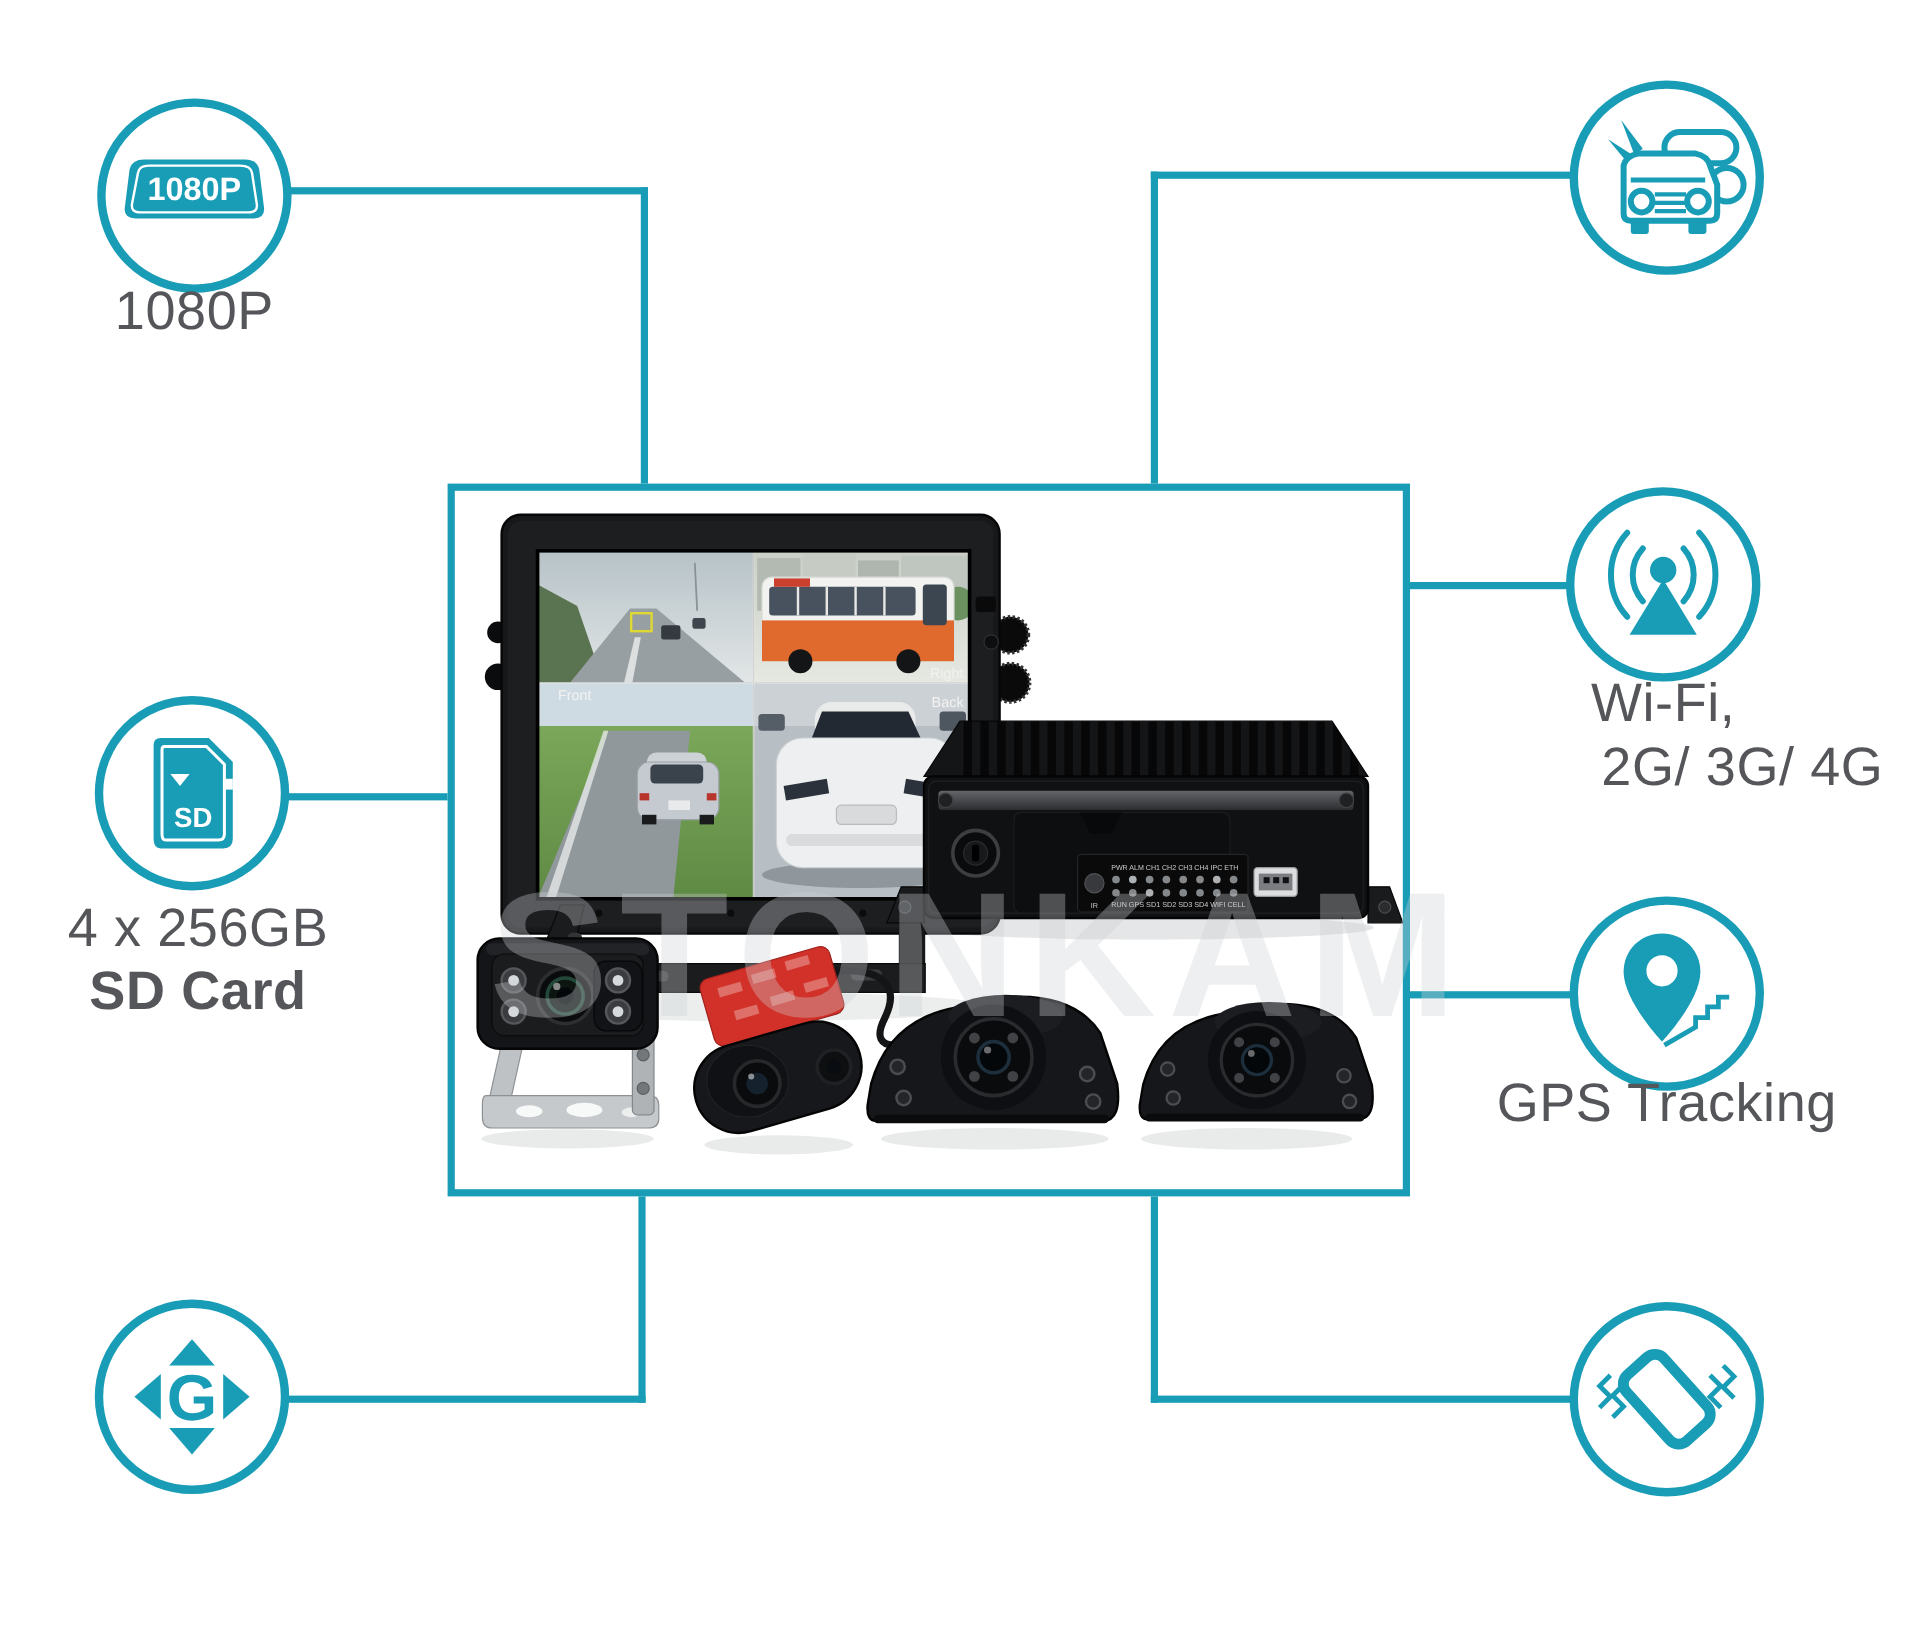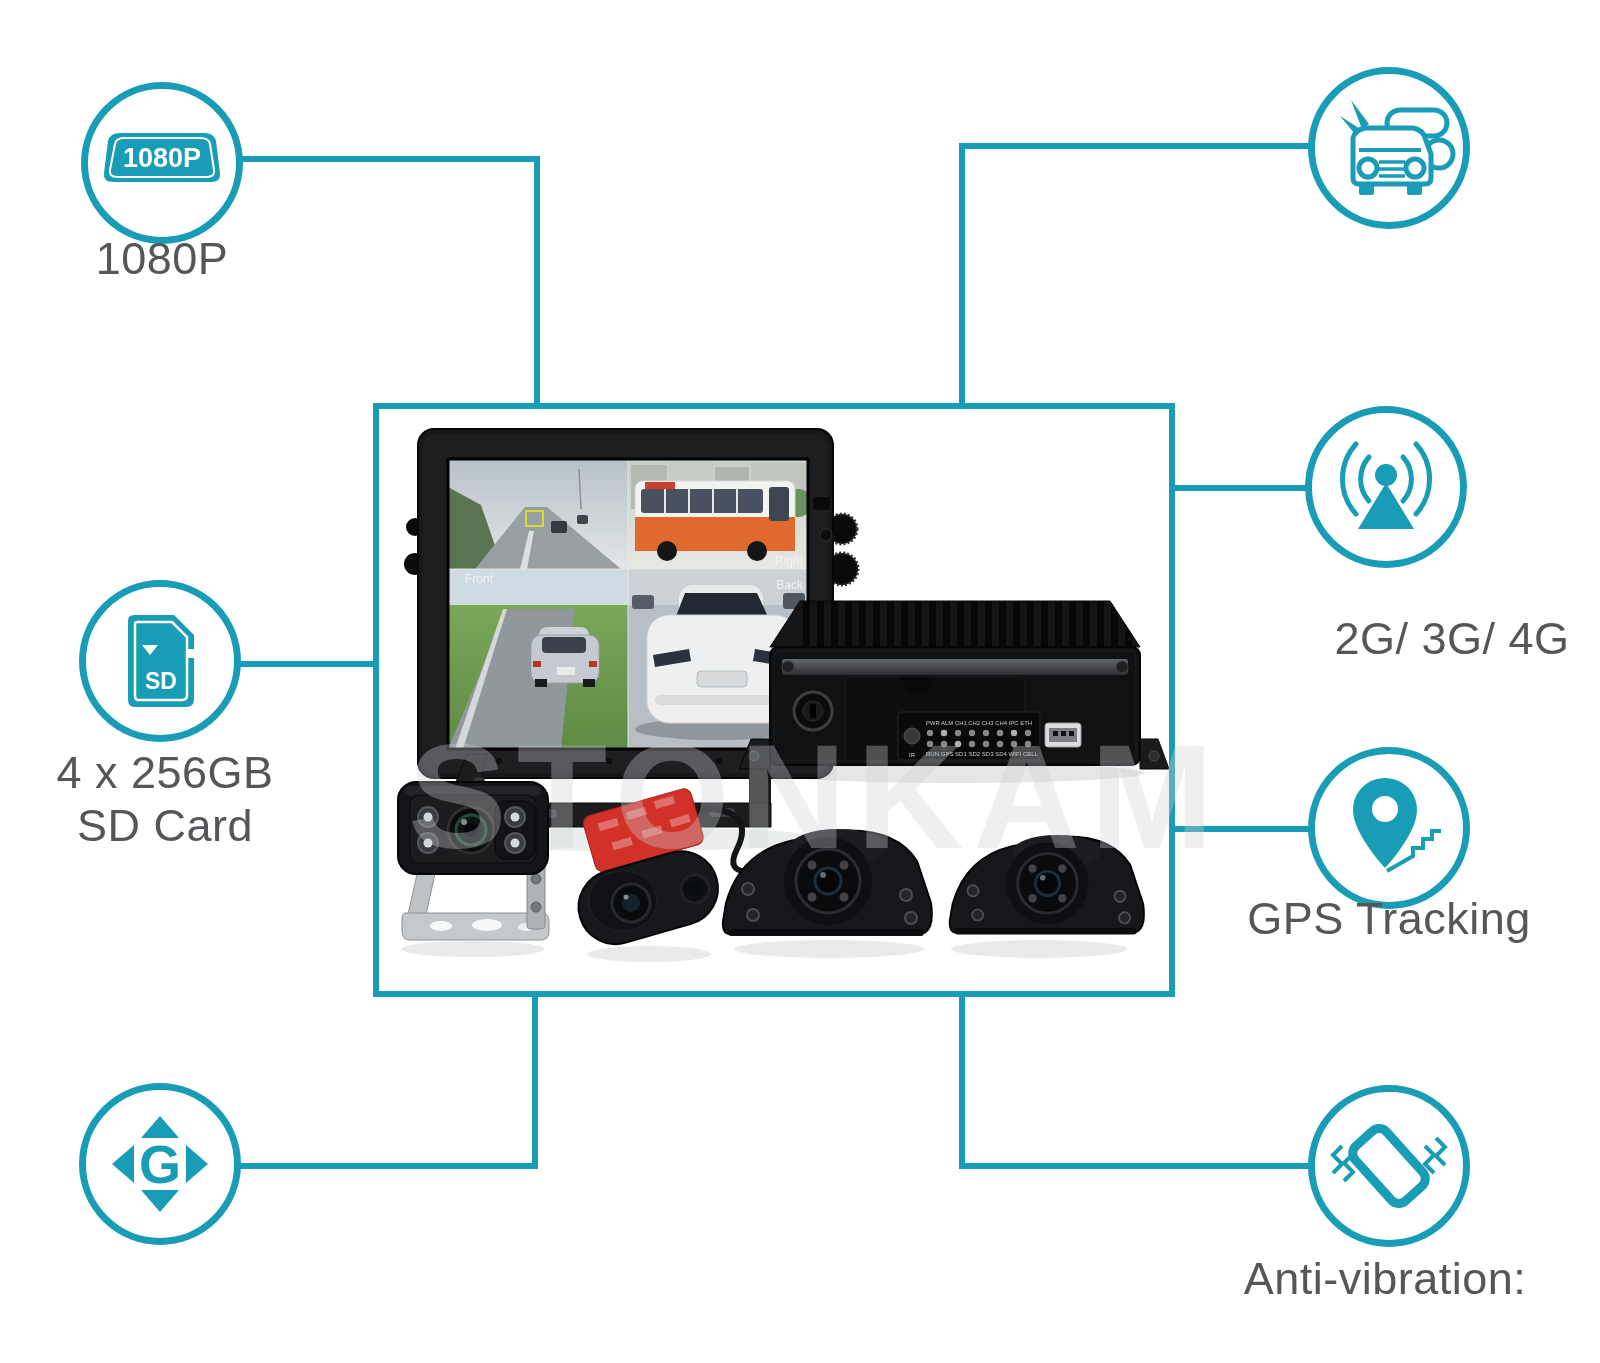--- a/index.html
+++ b/index.html
@@ -80,32 +80,33 @@
   <div class="circle" style="left:79px;top:544px;">
     <svg viewBox="0 0 148 148">
       <path d="M48,28 L88,28 L108,48 L108,112 Q108,120 100,120 L48,120 Q42,120 42,112 L42,34 Q42,28 48,28 Z" fill="currentColor"></path>
       <path d="M51,35 L86,35 L101,50 L101,108 Q101,113 96,113 L52,113 Q49,113 49,108 L49,38 Q49,35 51,35 Z" fill="none" stroke="#ffffff" stroke-width="2.5"></path>
       <rect x="101" y="62" width="7" height="9" fill="#ffffff"></rect>
       <polygon points="56,58 72,58 64,68" fill="#ffffff"></polygon>
       <text x="75" y="102" text-anchor="middle" font-size="23" font-weight="bold" fill="#ffffff">SD</text>
     </svg>
   </div>
   <div class="flabel" style="left:0px;top:710px;width:330px;">4 x 256GB</div>
-  <div class="flabel" style="left:0px;top:763px;width:330px;">SD Card</div>
+  <div class="flabel" style="left:0px;top:763px;width:330px;font-weight:bold;">SD Card</div>
 
   <div class="circle" style="left:1305px;top:370px;">
     <svg viewBox="0 0 148 148">
       <circle cx="74" cy="62" r="11" fill="currentColor"></circle>
       <polygon points="74,70 46,116 102,116" fill="currentColor"></polygon>
       <path d="M57,44 A33,33 0 0 0 57,88" fill="none" stroke="currentColor" stroke-width="5" stroke-linecap="round"></path>
       <path d="M44,31 A52,52 0 0 0 44,101" fill="none" stroke="currentColor" stroke-width="5" stroke-linecap="round"></path>
       <path d="M91,44 A33,33 0 0 1 91,88" fill="none" stroke="currentColor" stroke-width="5" stroke-linecap="round"></path>
       <path d="M104,31 A52,52 0 0 1 104,101" fill="none" stroke="currentColor" stroke-width="5" stroke-linecap="round"></path>
     </svg>
   </div>
+  <div class="flabel" style="left:1186px;top:523px;width:400px;">Wi-Fi,</div>
   <div class="flabel" style="left:1252px;top:576px;width:400px;">2G/ 3G/ 4G</div>
 
   <div class="circle" style="left:1308px;top:711px;">
     <svg viewBox="0 0 148 148">
       <path d="M70,24 C52,24 38,38 38,56 C38,80 70,114 70,114 C70,114 102,80 102,56 C102,38 88,24 70,24 Z" fill="currentColor"></path>
       <circle cx="70" cy="55" r="13" fill="#ffffff"></circle>
       <path d="M72,117 L98,102 L98,94 L108,94 L108,85 L117,85 L117,77 L126,77" fill="none" stroke="currentColor" stroke-width="4"></path>
     </svg>
   </div>
   <div class="flabel" style="left:1189px;top:856px;width:400px;">GPS Tracking</div>
@@ -124,21 +125,20 @@
     <svg viewBox="0 0 148 148">
       <g transform="rotate(-42 74 74)">
         <rect x="53" y="37" width="42" height="74" rx="10" fill="#ffffff" stroke="currentColor" stroke-width="9"></rect>
       </g>
       <path d="M38,62 l-9,9 l9,9 l-9,9" fill="none" stroke="currentColor" stroke-width="4"></path>
       <path d="M27,54 l-9,9 l9,9 l-9,9" fill="none" stroke="currentColor" stroke-width="4"></path>
       <path d="M110,54 l9,9 l-9,9 l9,9" fill="none" stroke="currentColor" stroke-width="4"></path>
       <path d="M121,46 l9,9 l-9,9 l9,9" fill="none" stroke="currentColor" stroke-width="4"></path>
     </svg>
   </div>
-  <div class="flabel" style="left:1185px;top:1216px;width:400px;">Anti-vibration:</div>
 
   <svg class="products" viewBox="0 0 790 582">
     <defs>
       <linearGradient id="sky1" x1="0" y1="0" x2="0" y2="1">
         <stop offset="0" stop-color="#b6c2c7"></stop>
           <stop offset="1" stop-color="#e2e6e7"></stop>
       </linearGradient>
       <linearGradient id="sky2" x1="0" y1="0" x2="0" y2="1">
         <stop offset="0" stop-color="#c9cfc6"></stop>
           <stop offset="1" stop-color="#e6e8e2"></stop>

